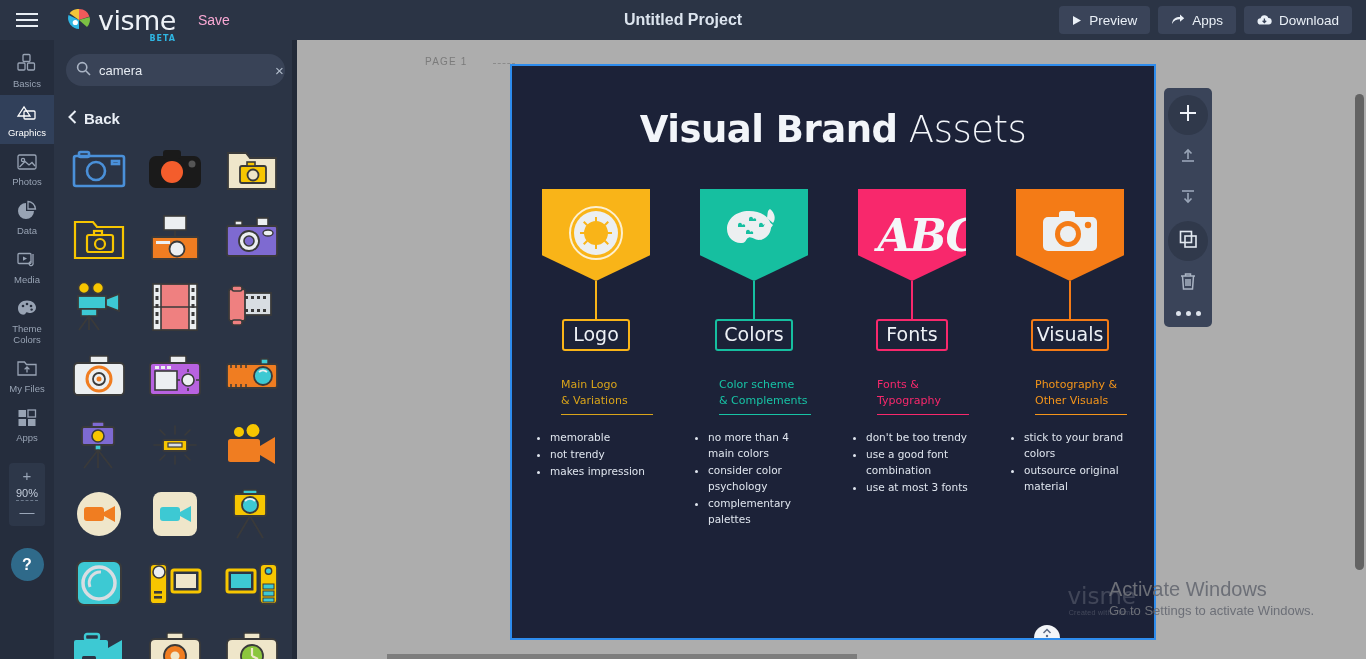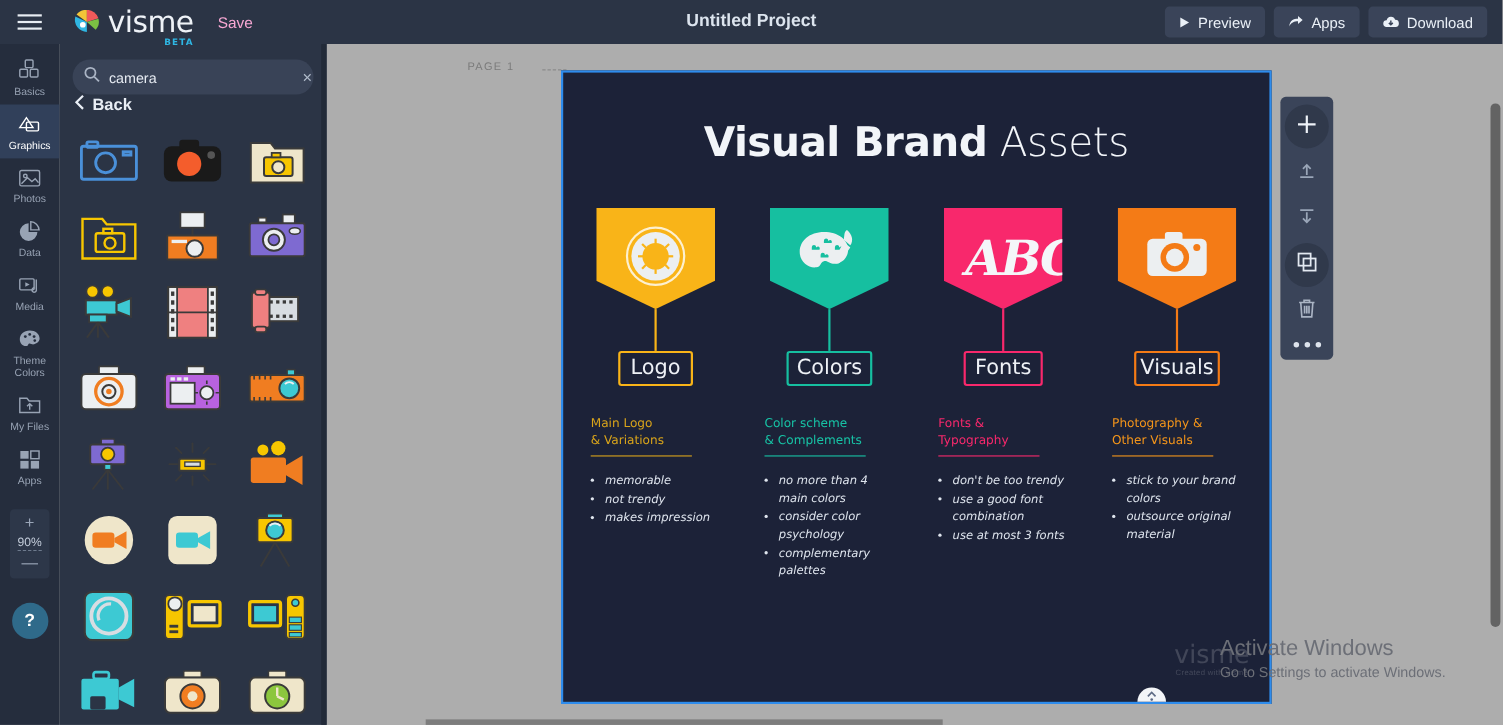--- a/index.html
+++ b/index.html
@@ -93,21 +93,21 @@
     display: flex; align-items: center; padding: 0 10px;
   }
   .searchbox .sicon { flex: 0 0 auto; margin-right: 8px; }
   .searchbox input {
     flex: 1; background: transparent; border: none; outline: none;
     color: #e6ebf2; font-size: 13px; font-family: "Liberation Sans", sans-serif;
   }
   .searchbox input::placeholder { color: #8c98ab; }
   .clear-x { color: #b2bdcc; font-size: 15px; cursor: pointer; line-height: 1; }
   .back-row {
-    display: flex; align-items: center; gap: 7px; padding: 0 14px 8px;
+    display: flex; align-items: center; gap: 7px; padding: 24px 14px 8px;
     color: #e9eef5; font-size: 15px; font-weight: bold; cursor: pointer;
   }
   .icon-grid {
     display: grid; grid-template-columns: repeat(3, 1fr);
     gap: 2px 2px; padding: 0 8px;
   }
   .icon-cell {
     height: 67px; display: flex; align-items: center; justify-content: center;
     cursor: pointer; border-radius: 3px;
   }
@@ -147,26 +147,27 @@
   .stem { width: 2px; height: 38px; margin: 0 auto; }
   .tag {
     border: 2px solid; border-radius: 3px; padding: 2px 0 4px;
     text-align: center; width: 68px; margin: 0 auto;
     font-size: 19px; color: #eef1f6; font-family: "DejaVu Sans", sans-serif;
   }
   .subtitle {
     margin-top: 26px; font-size: 11px; line-height: 16px;
     padding-bottom: 5px; border-bottom: 1.5px solid; width: 92px;
     font-family: "DejaVu Sans", sans-serif;
+    margin-left: 24px;
   }
   ul.bullets {
     margin-top: 14px; padding-left: 13px; color: #dfe5ee;
     font-size: 10.5px; line-height: 16px; font-family: "DejaVu Sans", sans-serif;
   }
-  ul.bullets li { margin-bottom: 1px; font-style: italic; }
+  ul.bullets li { margin-bottom: 1px; }
 
   .visme-wm {
     position: absolute; right: 18px; bottom: 22px; text-align: center;
     opacity: 0.16; pointer-events: none;
   }
   .visme-wm .vw { font-size: 23px; color: #fff; font-family: "DejaVu Sans", sans-serif; }
   .visme-wm .vsub { font-size: 7px; color: #fff; letter-spacing: 0.3px; }
 
   .resize-handle {
     position: absolute; left: 522px; bottom: -13px; width: 26px; height: 26px;

